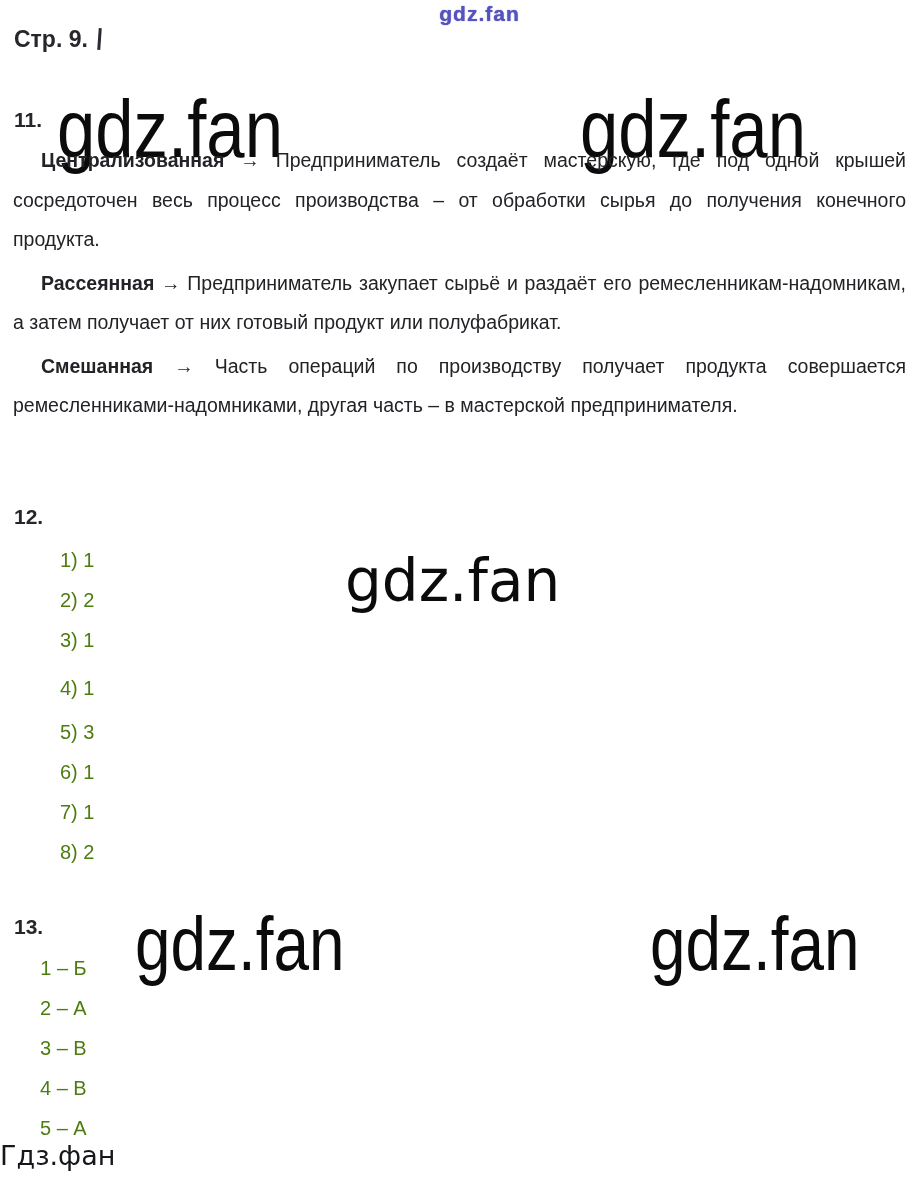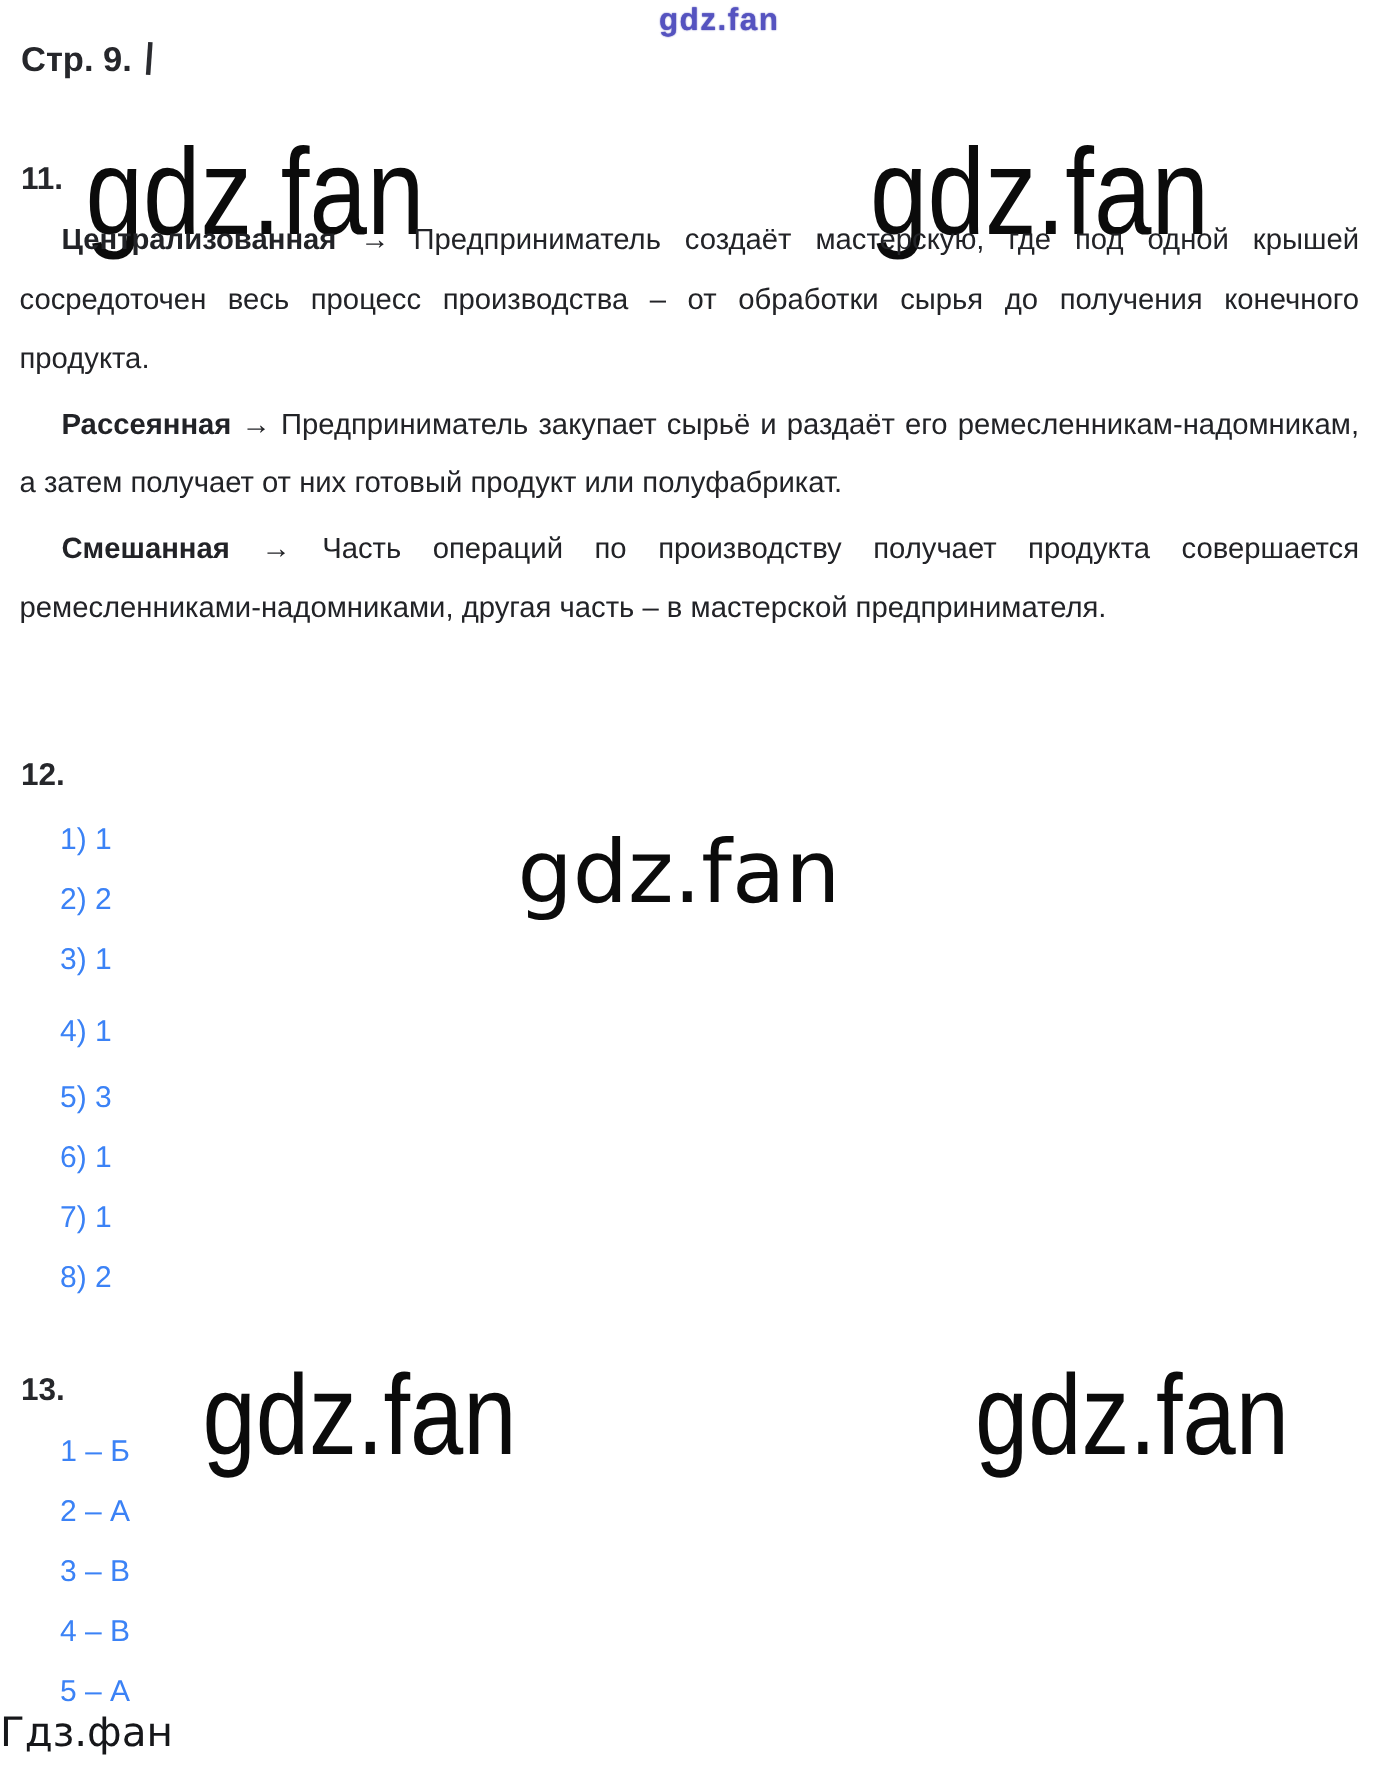--- a/index.html
+++ b/index.html
@@ -83,27 +83,27 @@
   }
   .answers-11 p { margin: 0; text-indent: 28px; }
   .answers-11 p + p { margin-top: 4px; }
   .answers-11 strong { font-weight: 700; }
 
   
   .list {
     position: absolute;
     left: 40px;
     font-size: 20px;
-    color: #3b82f6;
+    color: #4d7c0f;
     text-align: right;
   }
   #list12 { top: 540px; }
   #list13 { top: 948px; }
   .list .li { height: 40px; line-height: 40px; white-space: nowrap; }
-  #list12 .li:nth-child(4) { margin-top: 8px; }
+  #list12 .li:nth-child(4) { margin-top: 8px; margin-left: 20px; }
   #list12 .li:nth-child(5) { margin-top: 4px; }
 
   .footer {
     position: absolute;
     left: 0; top: 1140px; width: 100%;
     text-align: left;
     font-size: 27px;
     font-family: "DejaVu Sans", sans-serif;
     color: #16171a;
   }

